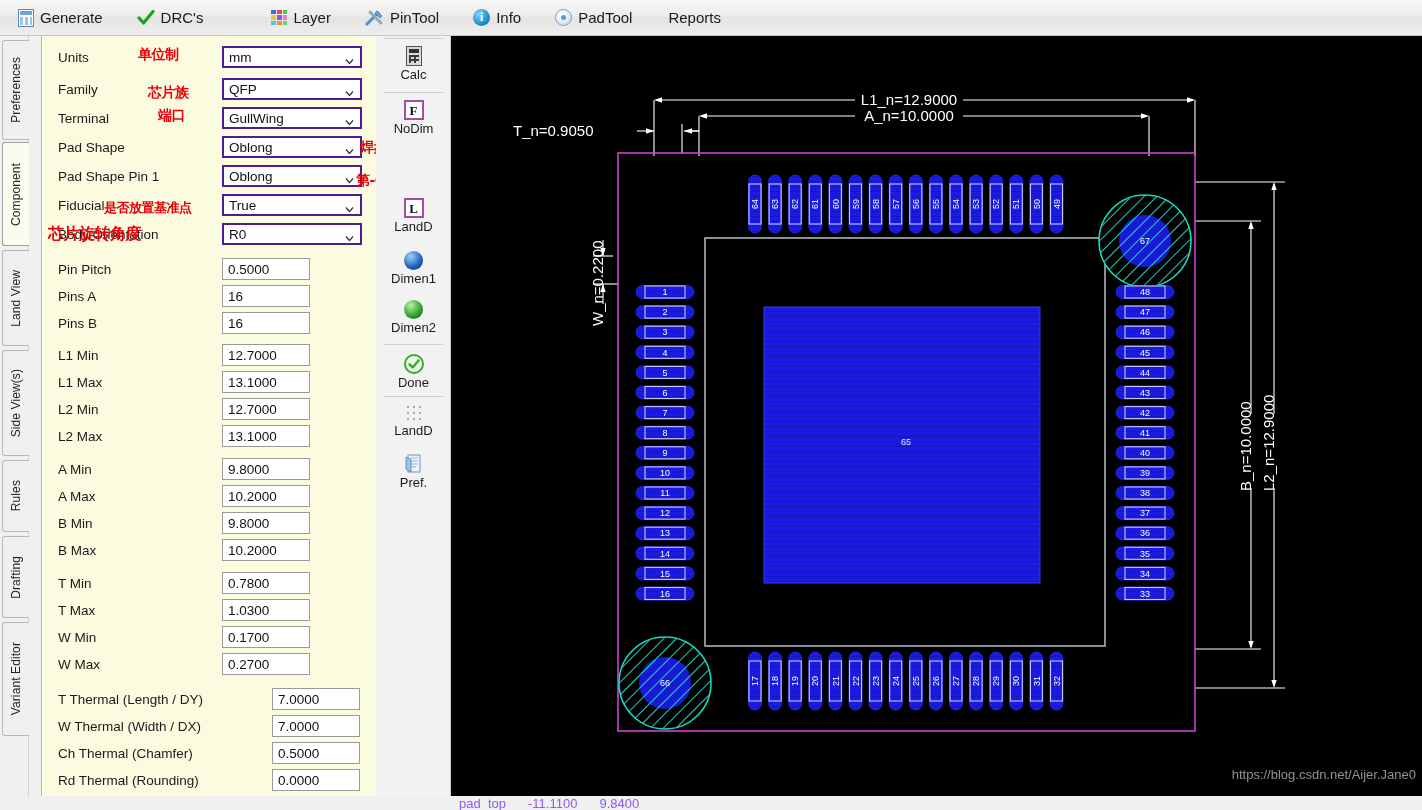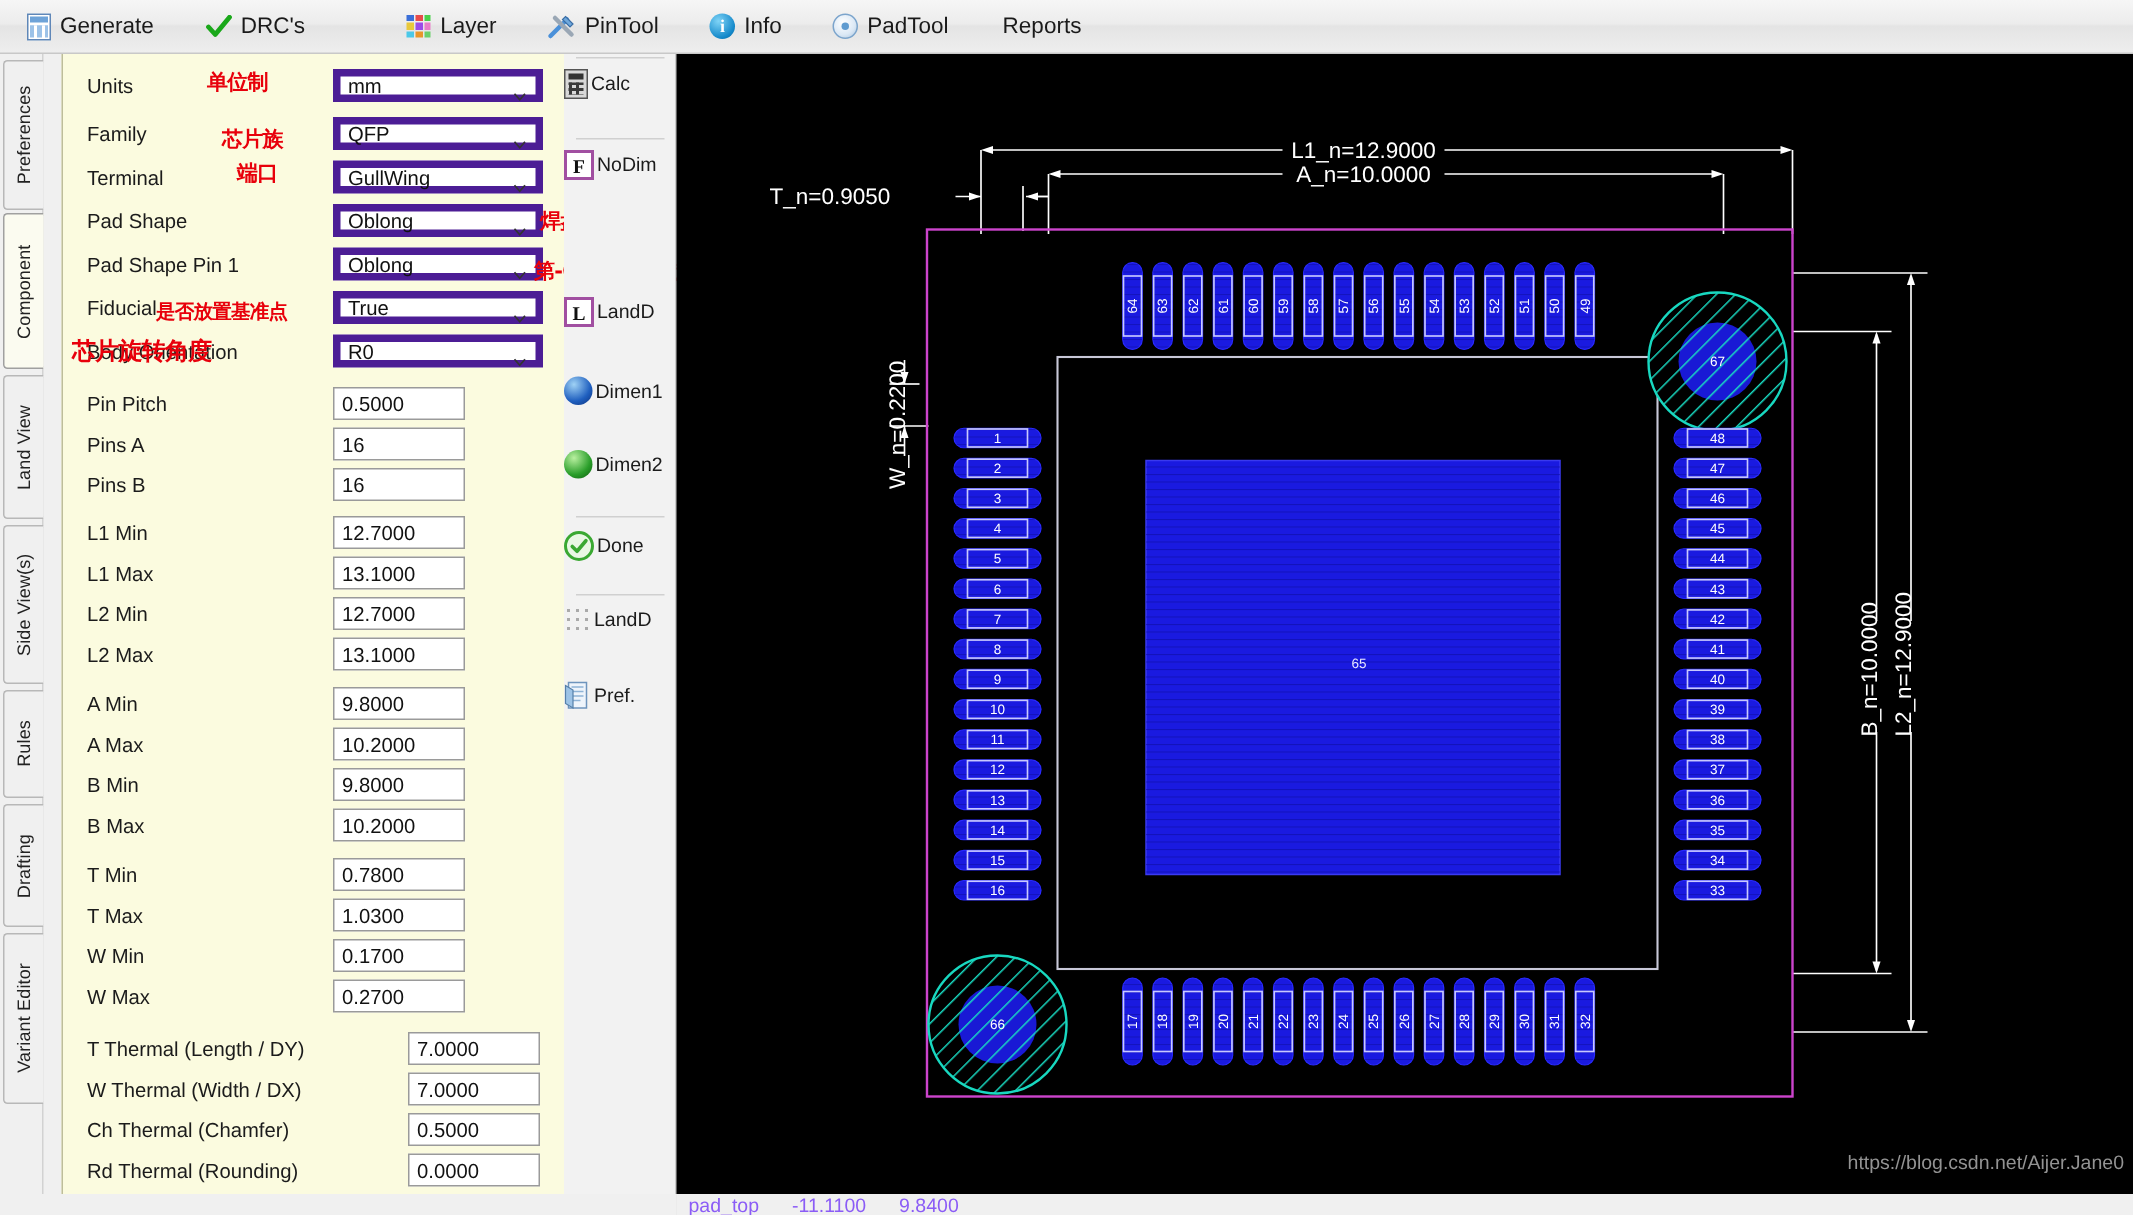--- a/index.html
+++ b/index.html
@@ -114,21 +114,21 @@
   }
   .param-label {
     position: absolute; left: 16px;
     font-size: 13.5px; color: #1b1b1b;
     white-space: nowrap;
   }
   .param-combo {
     position: absolute;
     width: 140px; height: 22px;
     background: #ffffff;
-    border: 5px solid #4c1d95;
+    border: 2px solid #4c1d95;
     display: flex; align-items: center;
     padding-left: 5px;
     font-size: 13.5px; color: #111;
   }
   .param-combo .chev {
     position: absolute; right: 6px; top: 6px;
     width: 9px; height: 9px;
   }
   .param-text {
     position: absolute;
@@ -153,21 +153,21 @@
 
   
   .icontoolbar {
     position: absolute; left: 376px; top: 36px;
     width: 75px; height: 774px;
     background: #f2f2f2;
     border-right: 1px solid #cacaca;
   }
   .tool-btn {
     position: absolute; left: 0; width: 75px;
-    display: flex; align-items: center;
+    display: flex; flex-direction: column; align-items: center;
     gap: 2px; cursor: default;
   }
   .tool-lbl { font-size: 13px; color: #1b1b1b; line-height: 1.05; }
   .tool-sep { position: absolute; left: 8px; width: 59px; height: 1px; background: #d0d0d0; }
 
   .ic-calc { width: 16px; height: 20px; border: 1px solid #555; background: #d8d8d8; position: relative; }
   .ic-calc:before { content:""; position:absolute; left:2px; top:2px; right:2px; height:4px; background:#333; }
   .ic-calc:after {
     content:""; position:absolute; left:2px; top:8px; right:2px; bottom:2px;
     background:

